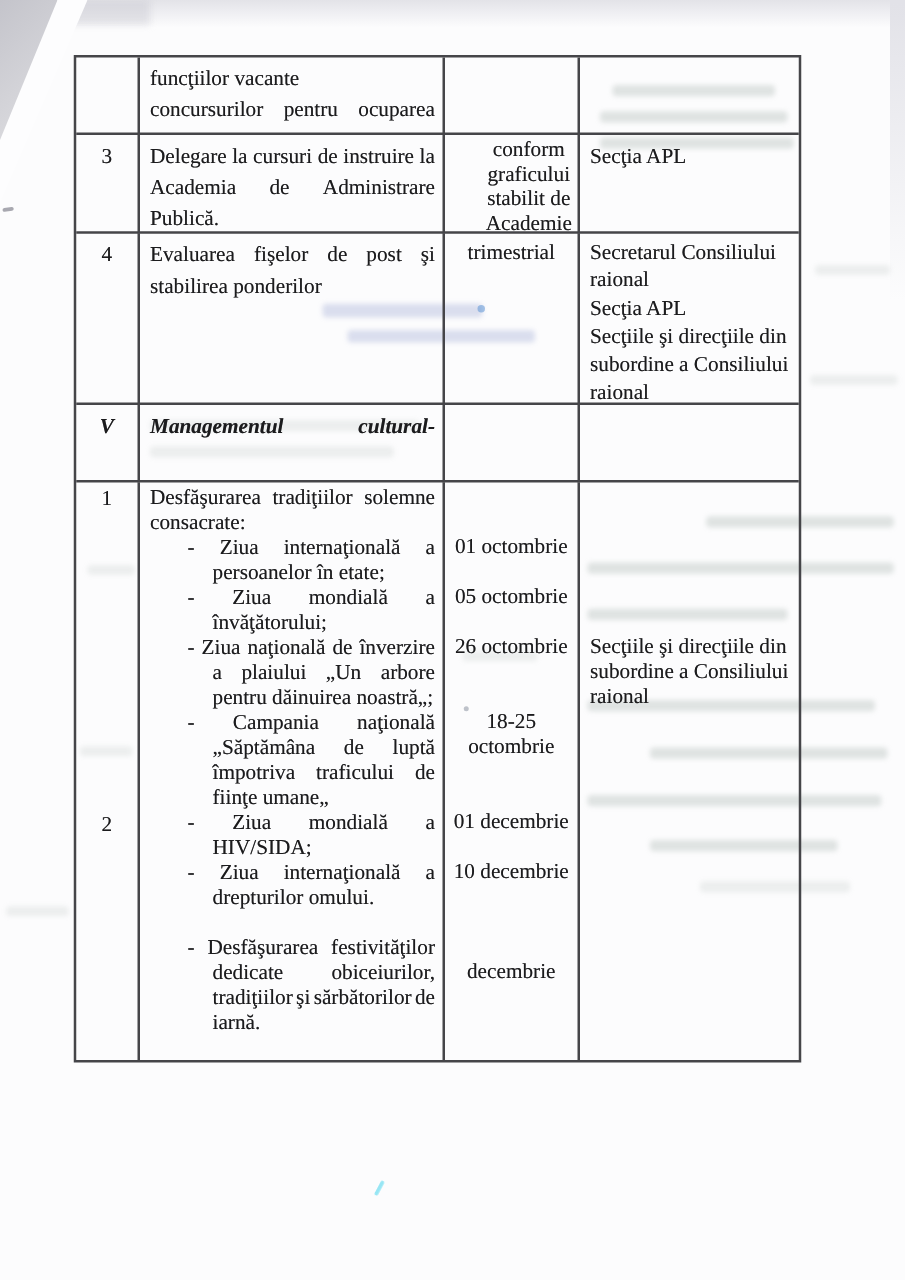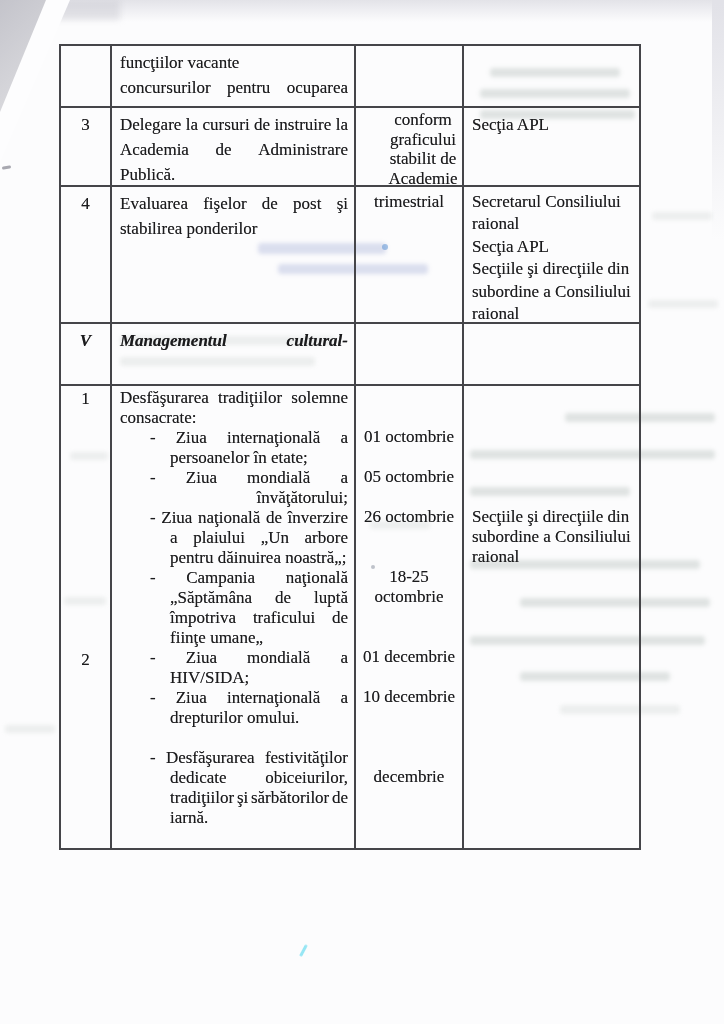--- a/index.html
+++ b/index.html
@@ -197,21 +197,21 @@
           <span>internaţională</span>
           <span>a</span>
         </div>
         <div class="tl" style="margin-left: 50px;">persoanelor în etate;</div>
         <div class="tl just" style="margin-left: 30px;">
           <span>-</span>
           <span>Ziua</span>
           <span>mondială</span>
           <span>a</span>
         </div>
-        <div class="tl" style=" text-align: right;">învăţătorului;</div>
+        <div class="tl" style="margin-left: 50px;">învăţătorului;</div>
         <div class="tl just" style="margin-left: 30px;">
           <span>-</span>
           <span>Ziua</span>
           <span>naţională</span>
           <span>de</span>
           <span>înverzire</span>
         </div>
         <div class="tl just" style="margin-left: 50px;">
           <span>a</span>
           <span>plaiului</span>

